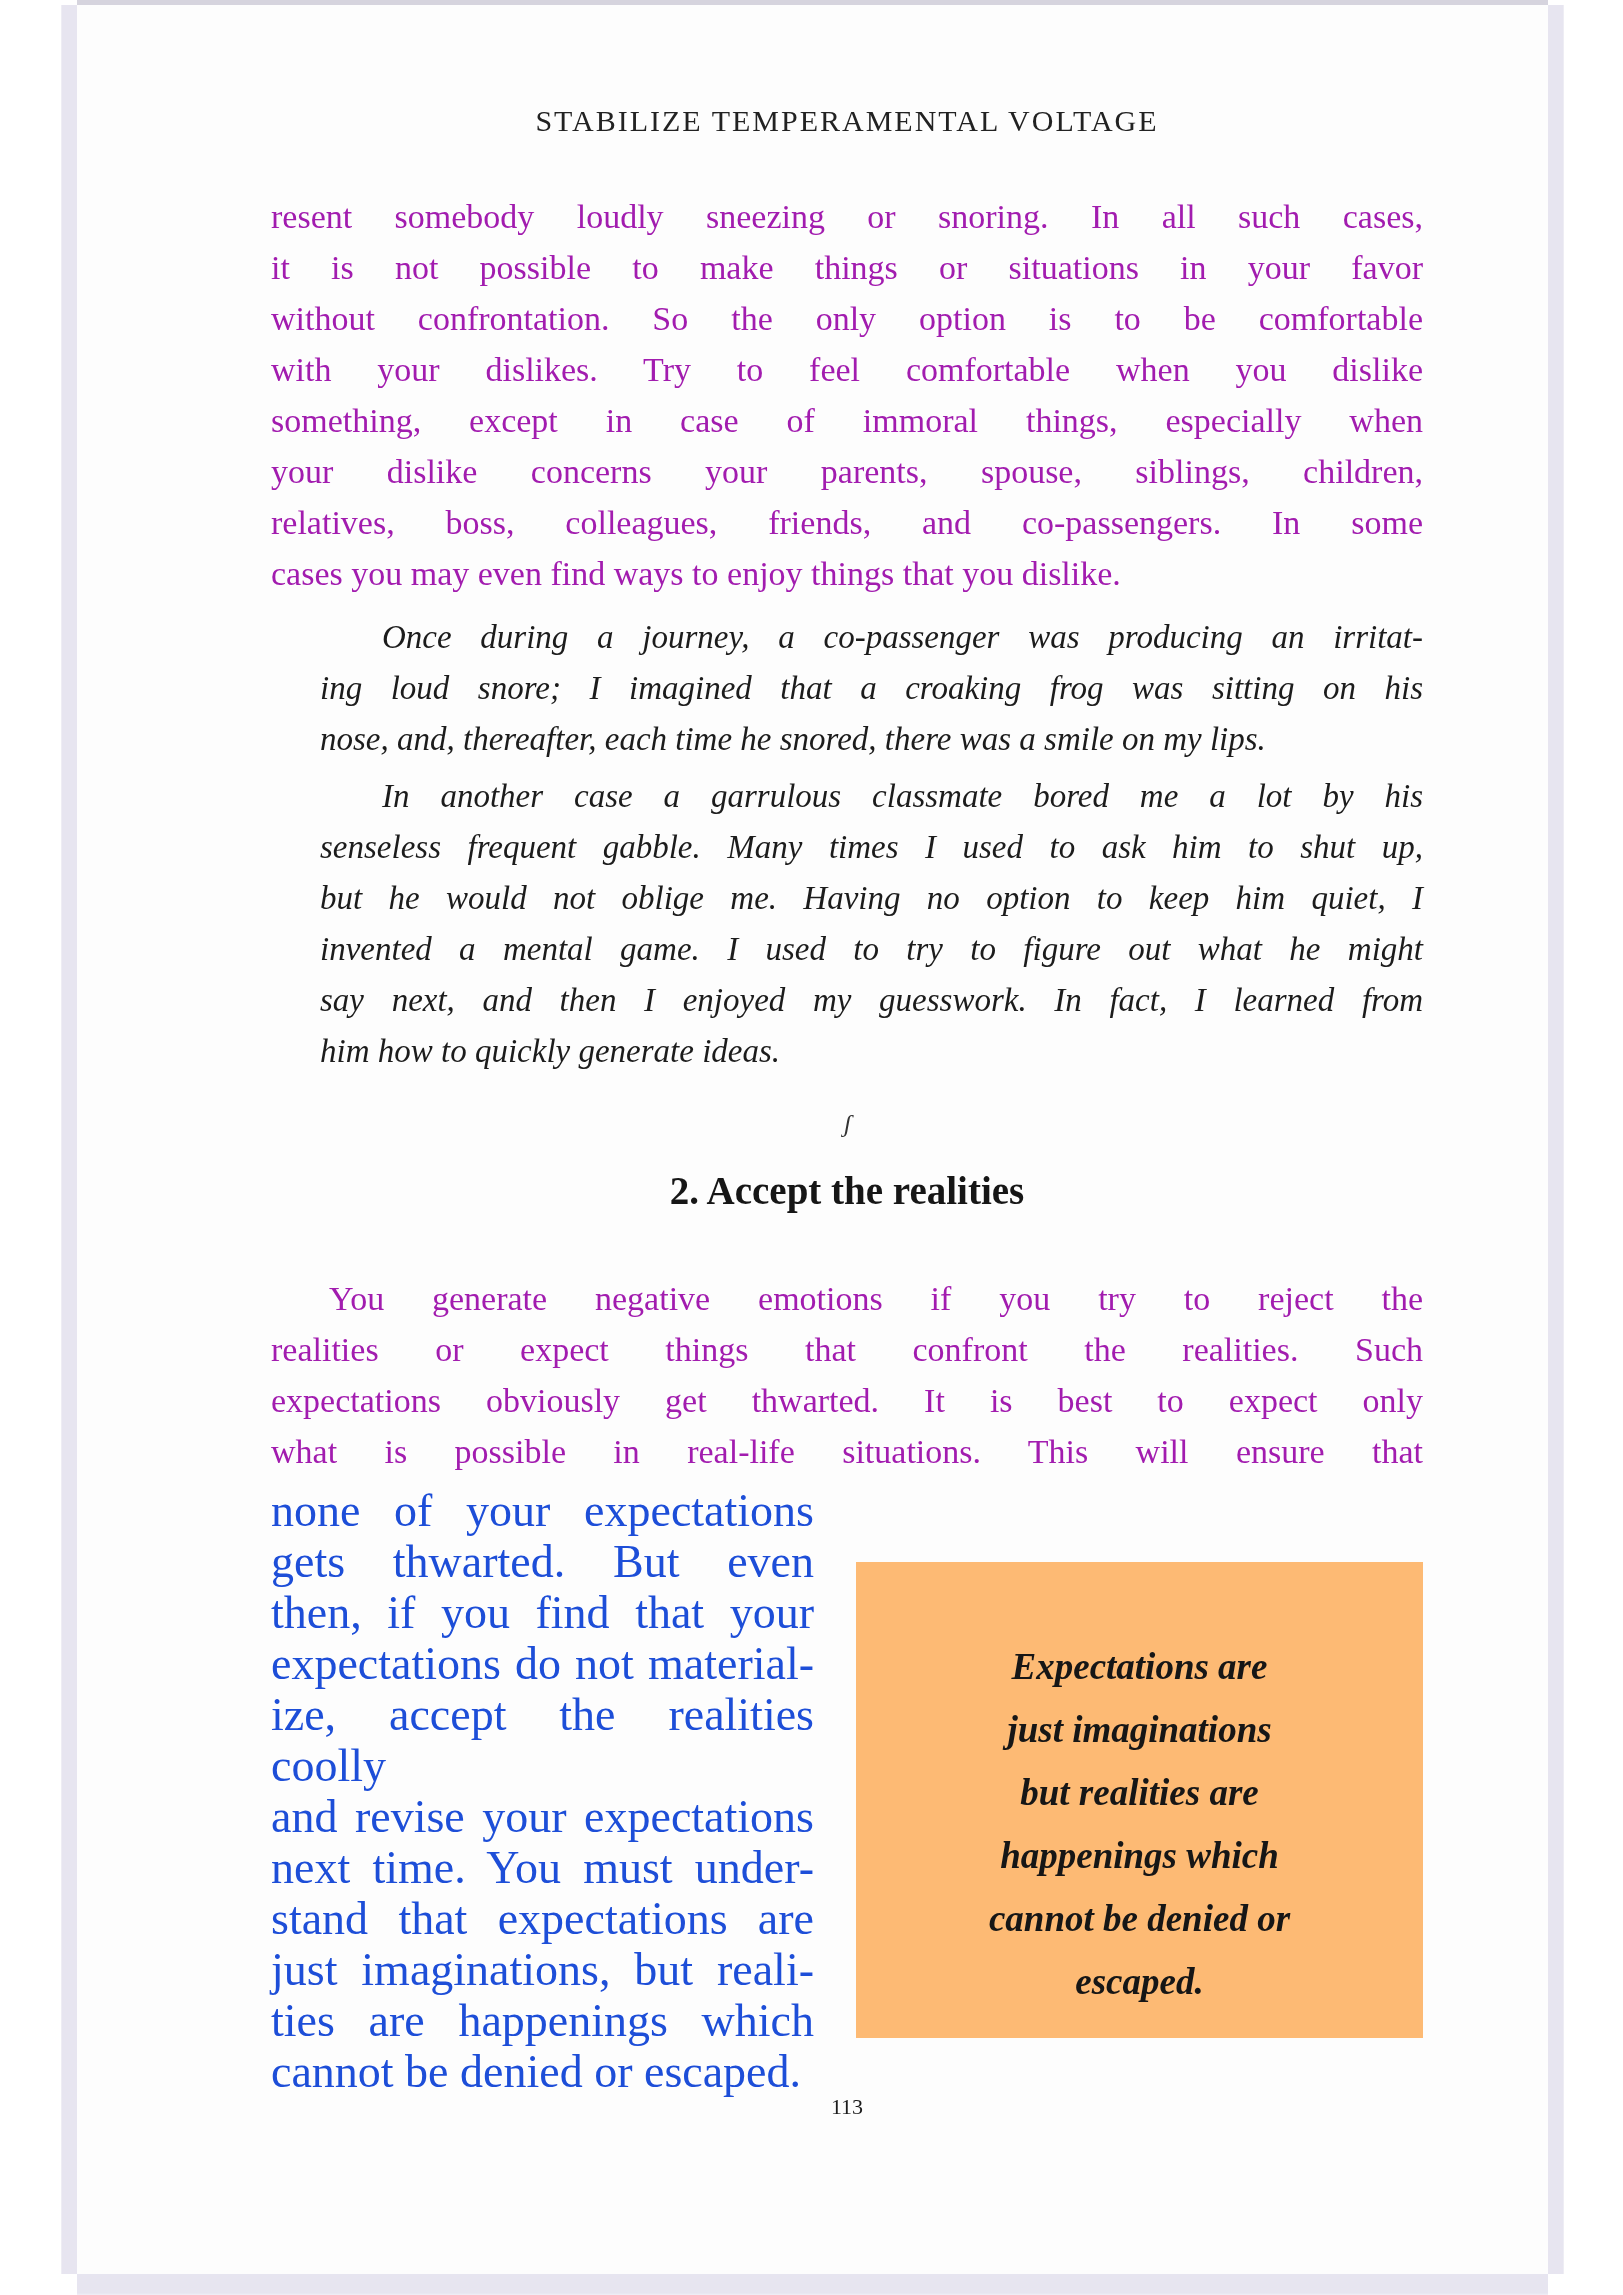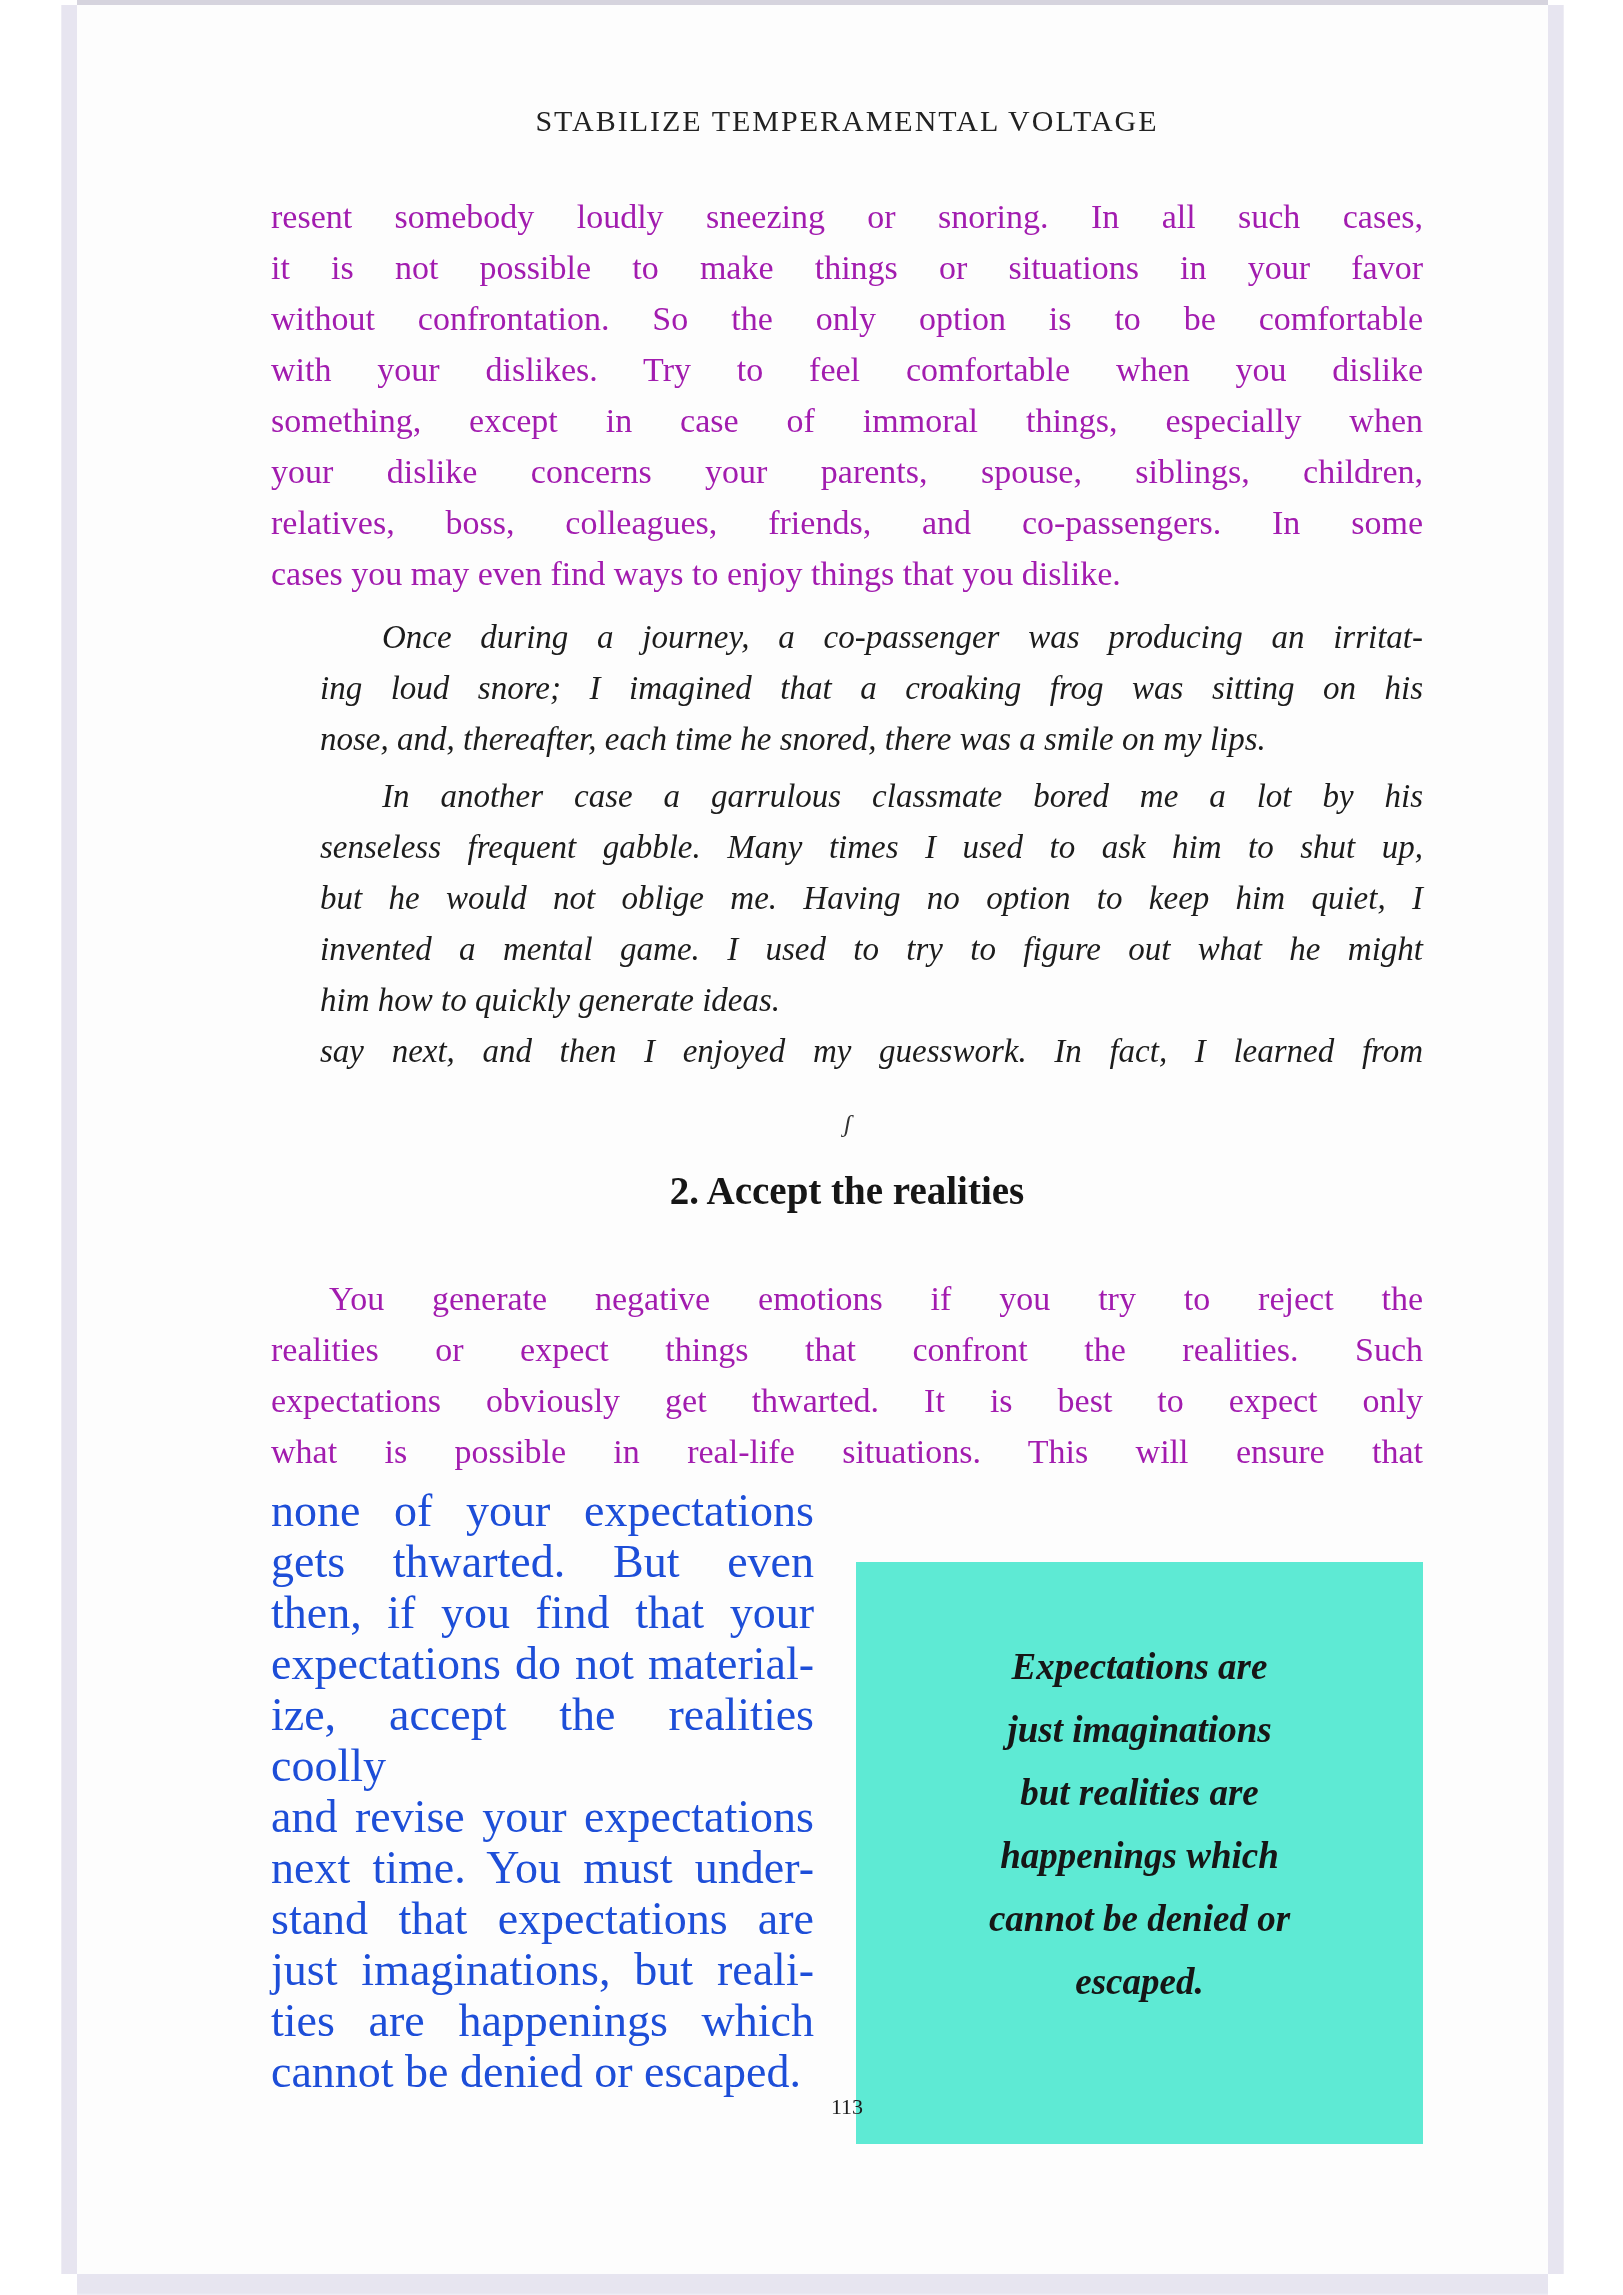--- a/index.html
+++ b/index.html
@@ -88,22 +88,22 @@
   .left-col {
     width: 543px;
     font-size: 46px;
     line-height: 51px;
     color: #1d4ed8;
   }
   .pull-quote-box {
     width: 567px;
     margin-left: 42px;
     margin-top: 77px;
-    height: 582px;
-    background: #5eead4;
+    height: 476px;
+    background: #fdba74;
     padding-top: 73px;
   }
   .pull-quote-text {
     text-align: center;
     font-size: 37px;
     line-height: 63px;
     font-weight: bold;
     font-style: italic;
     color: #161616;
   }
@@ -143,22 +143,22 @@
         <div class="line jl" style="padding-left: 62px; font-family: Liberation Serif, serif;">Once during a journey, a co-passenger was producing an irritat-</div>
         <div class="line jl">ing loud snore; I imagined that a croaking frog was sitting on his</div>
         <div class="line">nose, and, thereafter, each time he snored, there was a smile on my lips.</div>
       </div>
 
     <div class="anecdote anecdote2">
         <div class="line jl" style="padding-left: 62px;">In another case a garrulous classmate bored me a lot by his</div>
         <div class="line jl">senseless frequent gabble. Many times I used to ask him to shut up,</div>
         <div class="line jl">but he would not oblige me. Having no option to keep him quiet, I</div>
         <div class="line jl">invented a mental game. I used to try to figure out what he might</div>
+        <div class="line jl">say next, and then I enjoyed my guesswork. In fact, I learned from</div>
         <div class="line">him how to quickly generate ideas.</div>
-        <div class="line jl">say next, and then I enjoyed my guesswork. In fact, I learned from</div>
       </div>
 
     <div class="stray-mark">ʃ</div>
 
     <div class="section-heading">2. Accept the realities</div>
 
     <div class="body-block para2">
         <div class="line jl" style="padding-left: 58px;">You generate negative emotions if you try to reject the</div>
         <div class="line jl">realities or expect things that confront the realities. Such</div>
         <div class="line jl">expectations obviously get thwarted. It is best to expect only</div>

